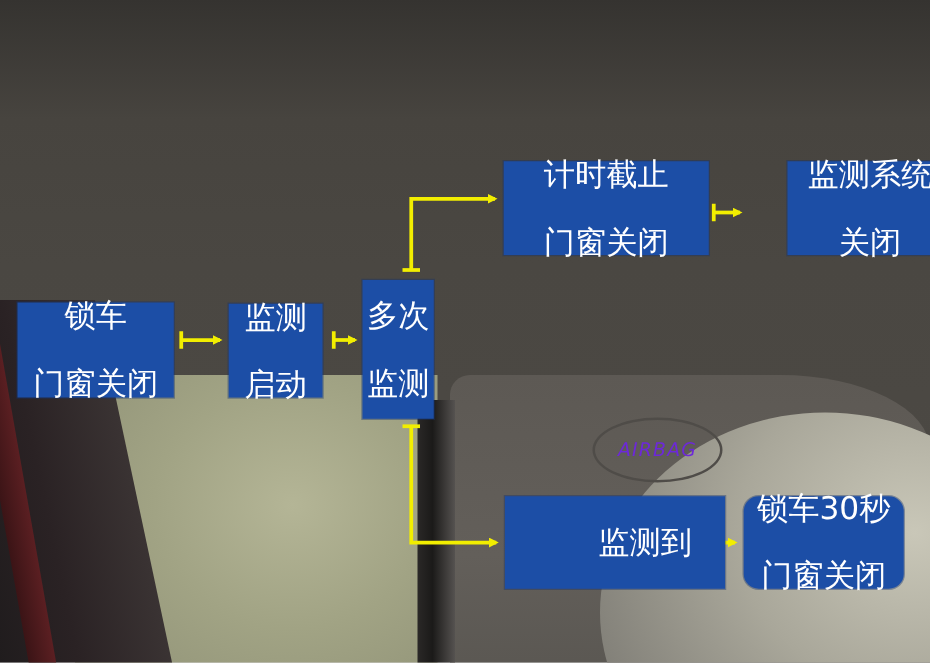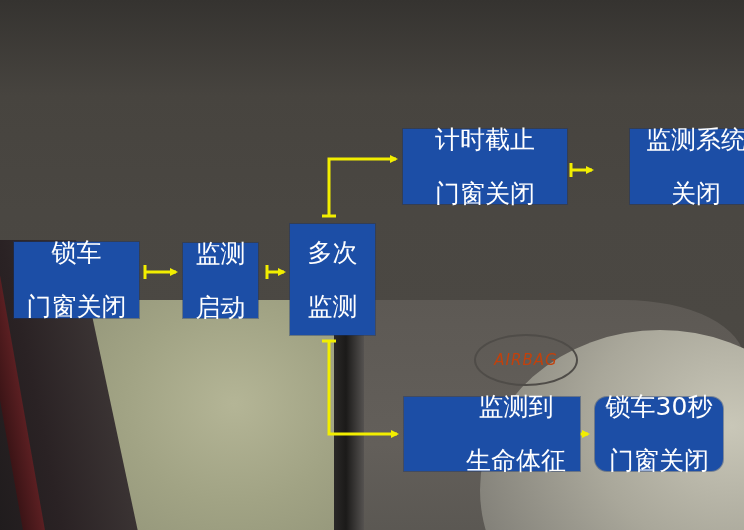--- a/index.html
+++ b/index.html
@@ -40,21 +40,21 @@
   }
   .bg-headrest {
     position: absolute; left: 480px; top: 330px; width: 360px; height: 320px;
     border-radius: 50%;
     background: radial-gradient(ellipse at 70% 30%, #c9c7b8 0%, #a9a79a 40%, #7f7d76 80%);
   }
   .airbag-badge {
     position: absolute; left: 474px; top: 334px; width: 100px; height: 48px;
     border: 2px solid #4f4c48; border-radius: 50%;
     display: flex; align-items: center; justify-content: center;
-    color: #c2410c; font-size: 15px; letter-spacing: 1px; font-style: italic;
+    color: #6d28d9; font-size: 15px; letter-spacing: 1px; font-style: italic;
     font-family: "DejaVu Sans", sans-serif;
   }
 
   .node {
     position: absolute; background: #1c4ea6;
     color: #ffffff; display: flex; flex-direction: column;
     align-items: center; justify-content: center;
     font-size: 25px; line-height: 34px; text-align: center;
     box-shadow: 0 0 0 1px rgba(20,50,110,0.4);
     gap: 20px;
@@ -120,36 +120,35 @@
 <div class="node" style="left:14px; top:242px; width:125px; height:76px;">
   <span>锁车</span>
   <span>门窗关闭</span>
 </div>
 
 <div class="node" style="left:183px; top:243px; width:75px; height:75px;">
   <span>监测</span>
   <span>启动</span>
 </div>
 
-<div class="node" style="left:290px; top:224px; width:85px; height:111px;">
+<div class="node" style="left:290px; top:224px; width:57px; height:111px;">
   <span>多次</span>
   <span>监测</span>
 </div>
 
 <div class="node" style="left:403px; top:129px; width:164px; height:75px;">
   <span>计时截止</span>
   <span>门窗关闭</span>
 </div>
 
 <div class="node" style="left:630px; top:129px; width:132px; height:75px;">
   <span>监测系统</span>
   <span>关闭</span>
 </div>
 
 <div class="node" style="left:404px; top:397px; width:128px; height:74px;padding-left:48px;">
   <span>监测到</span>
-  <span>生命体征</span>
 </div>
 
 <div class="node" style="left:595px; top:397px; width:128px; height:74px;border-radius:12px;">
   <span>锁车30秒</span>
   <span>门窗关闭</span>
 </div>
 
 </body></html>

